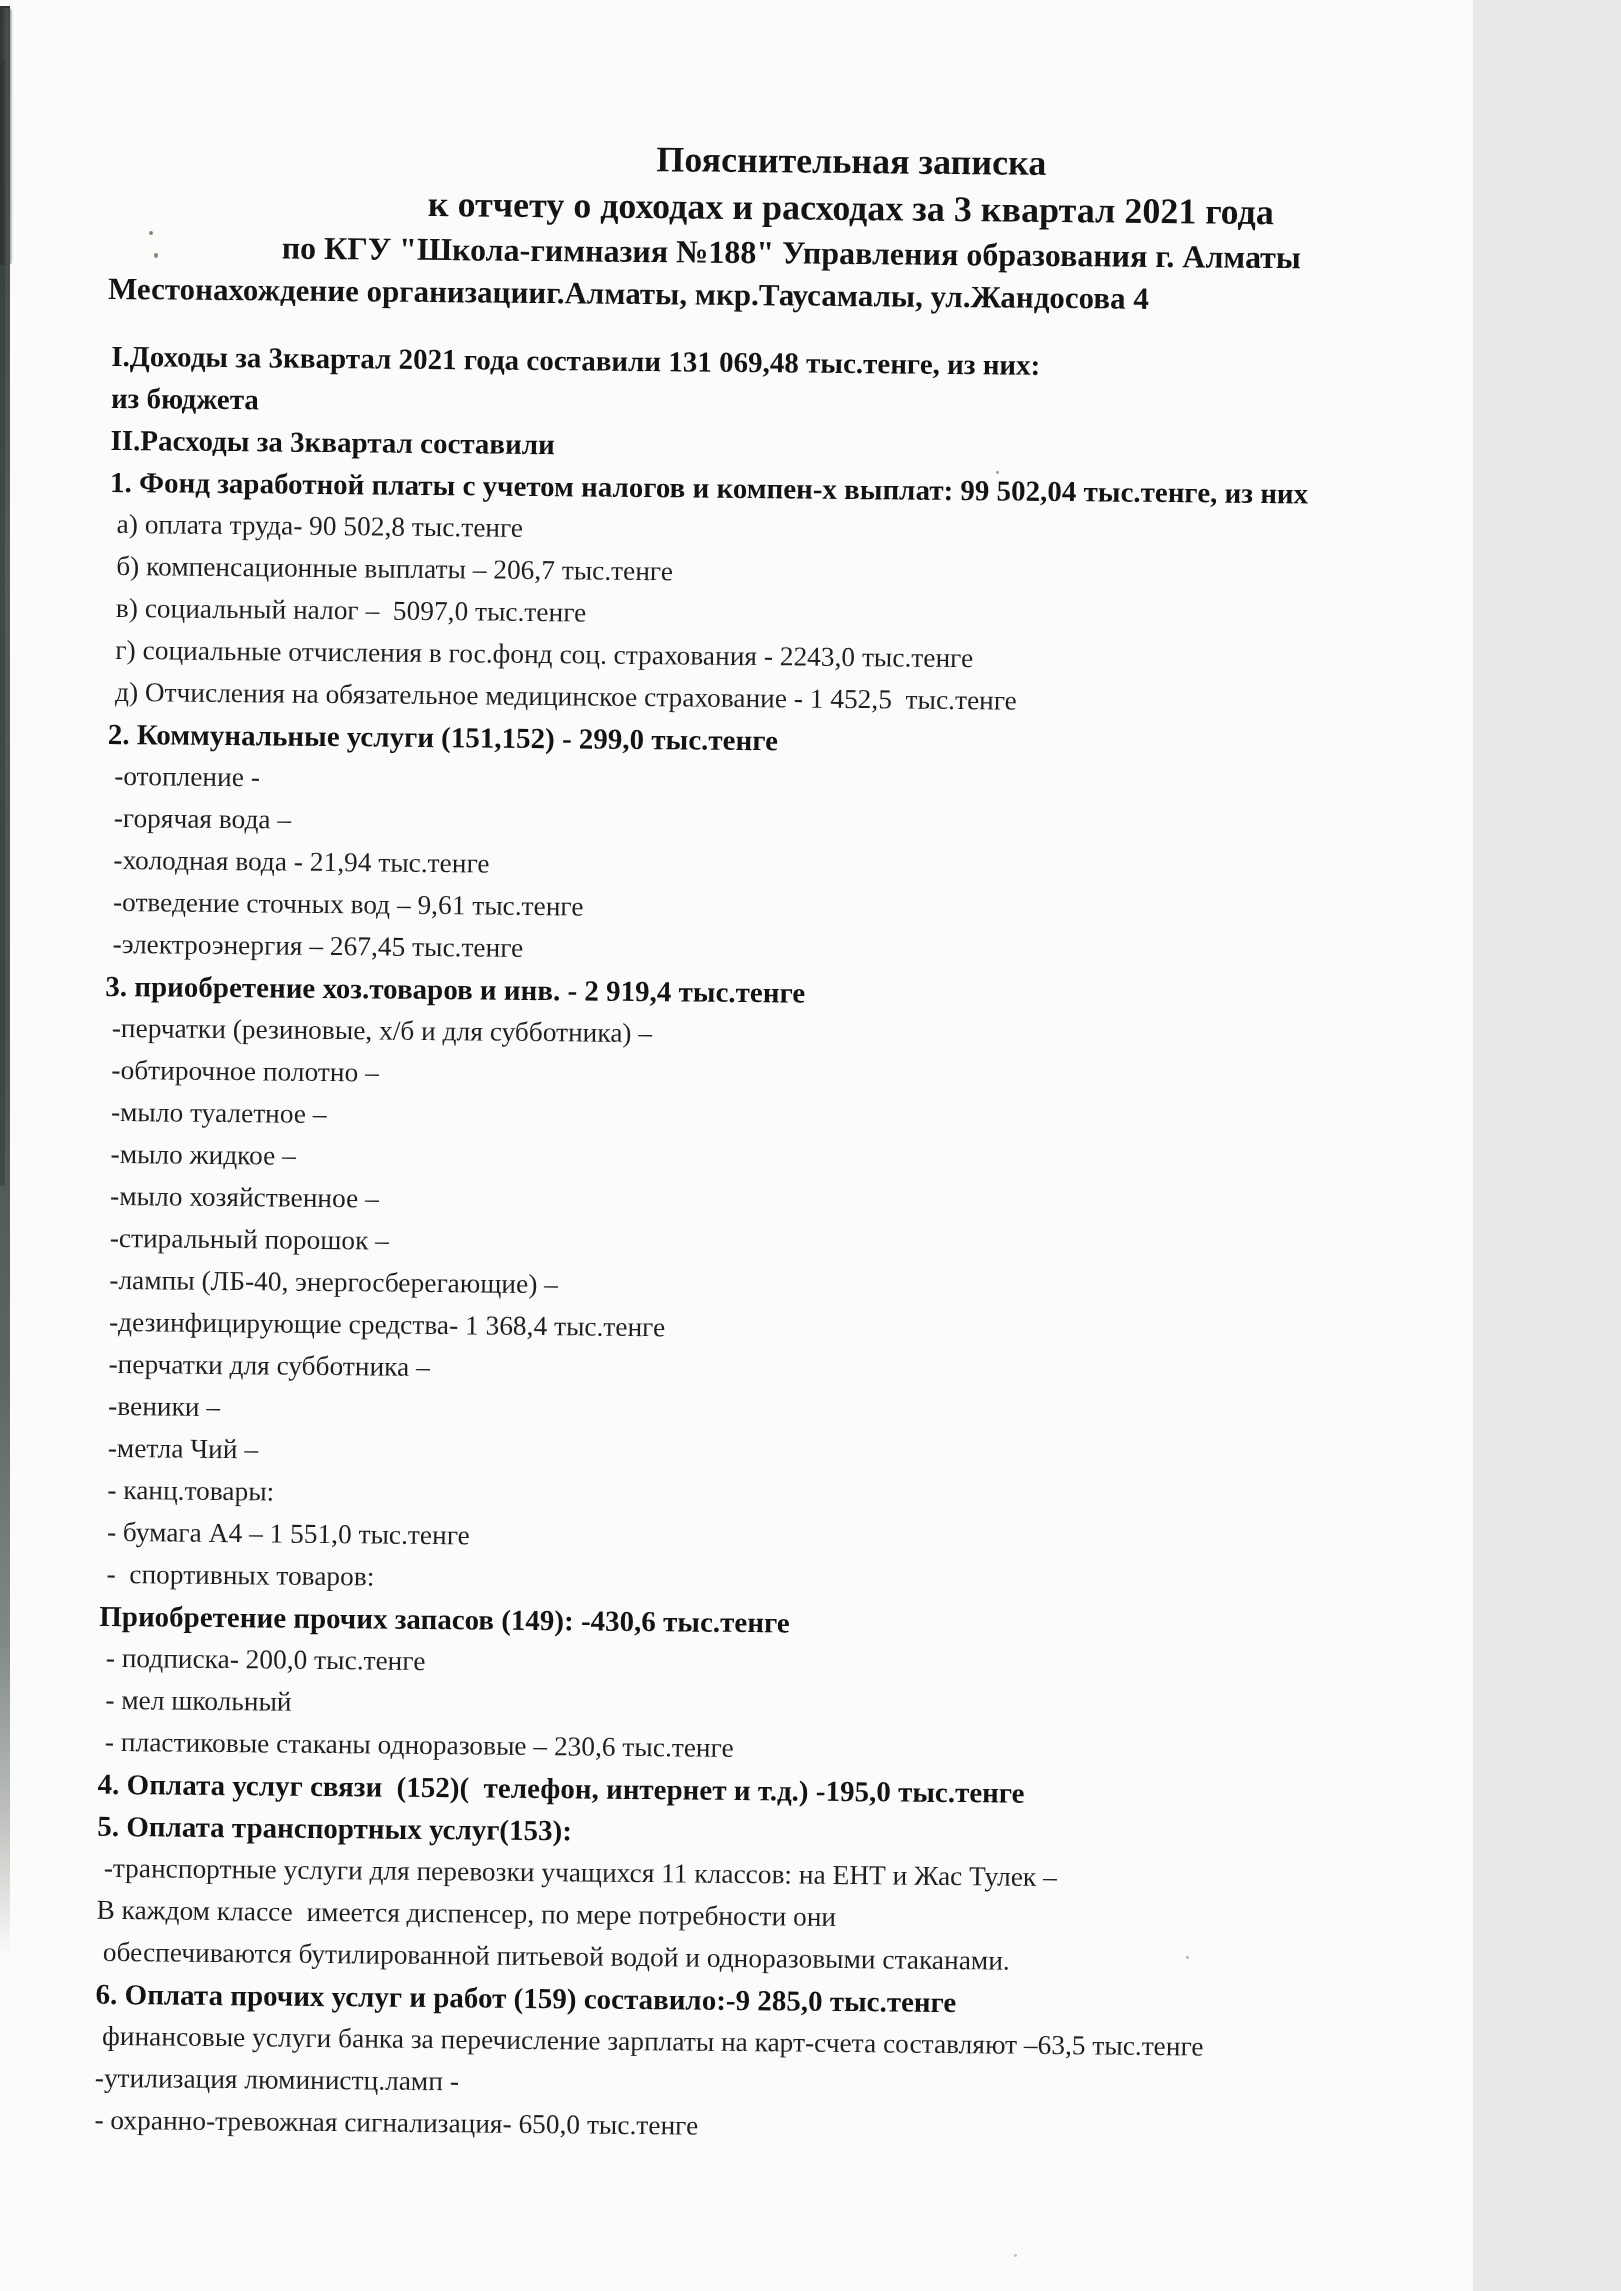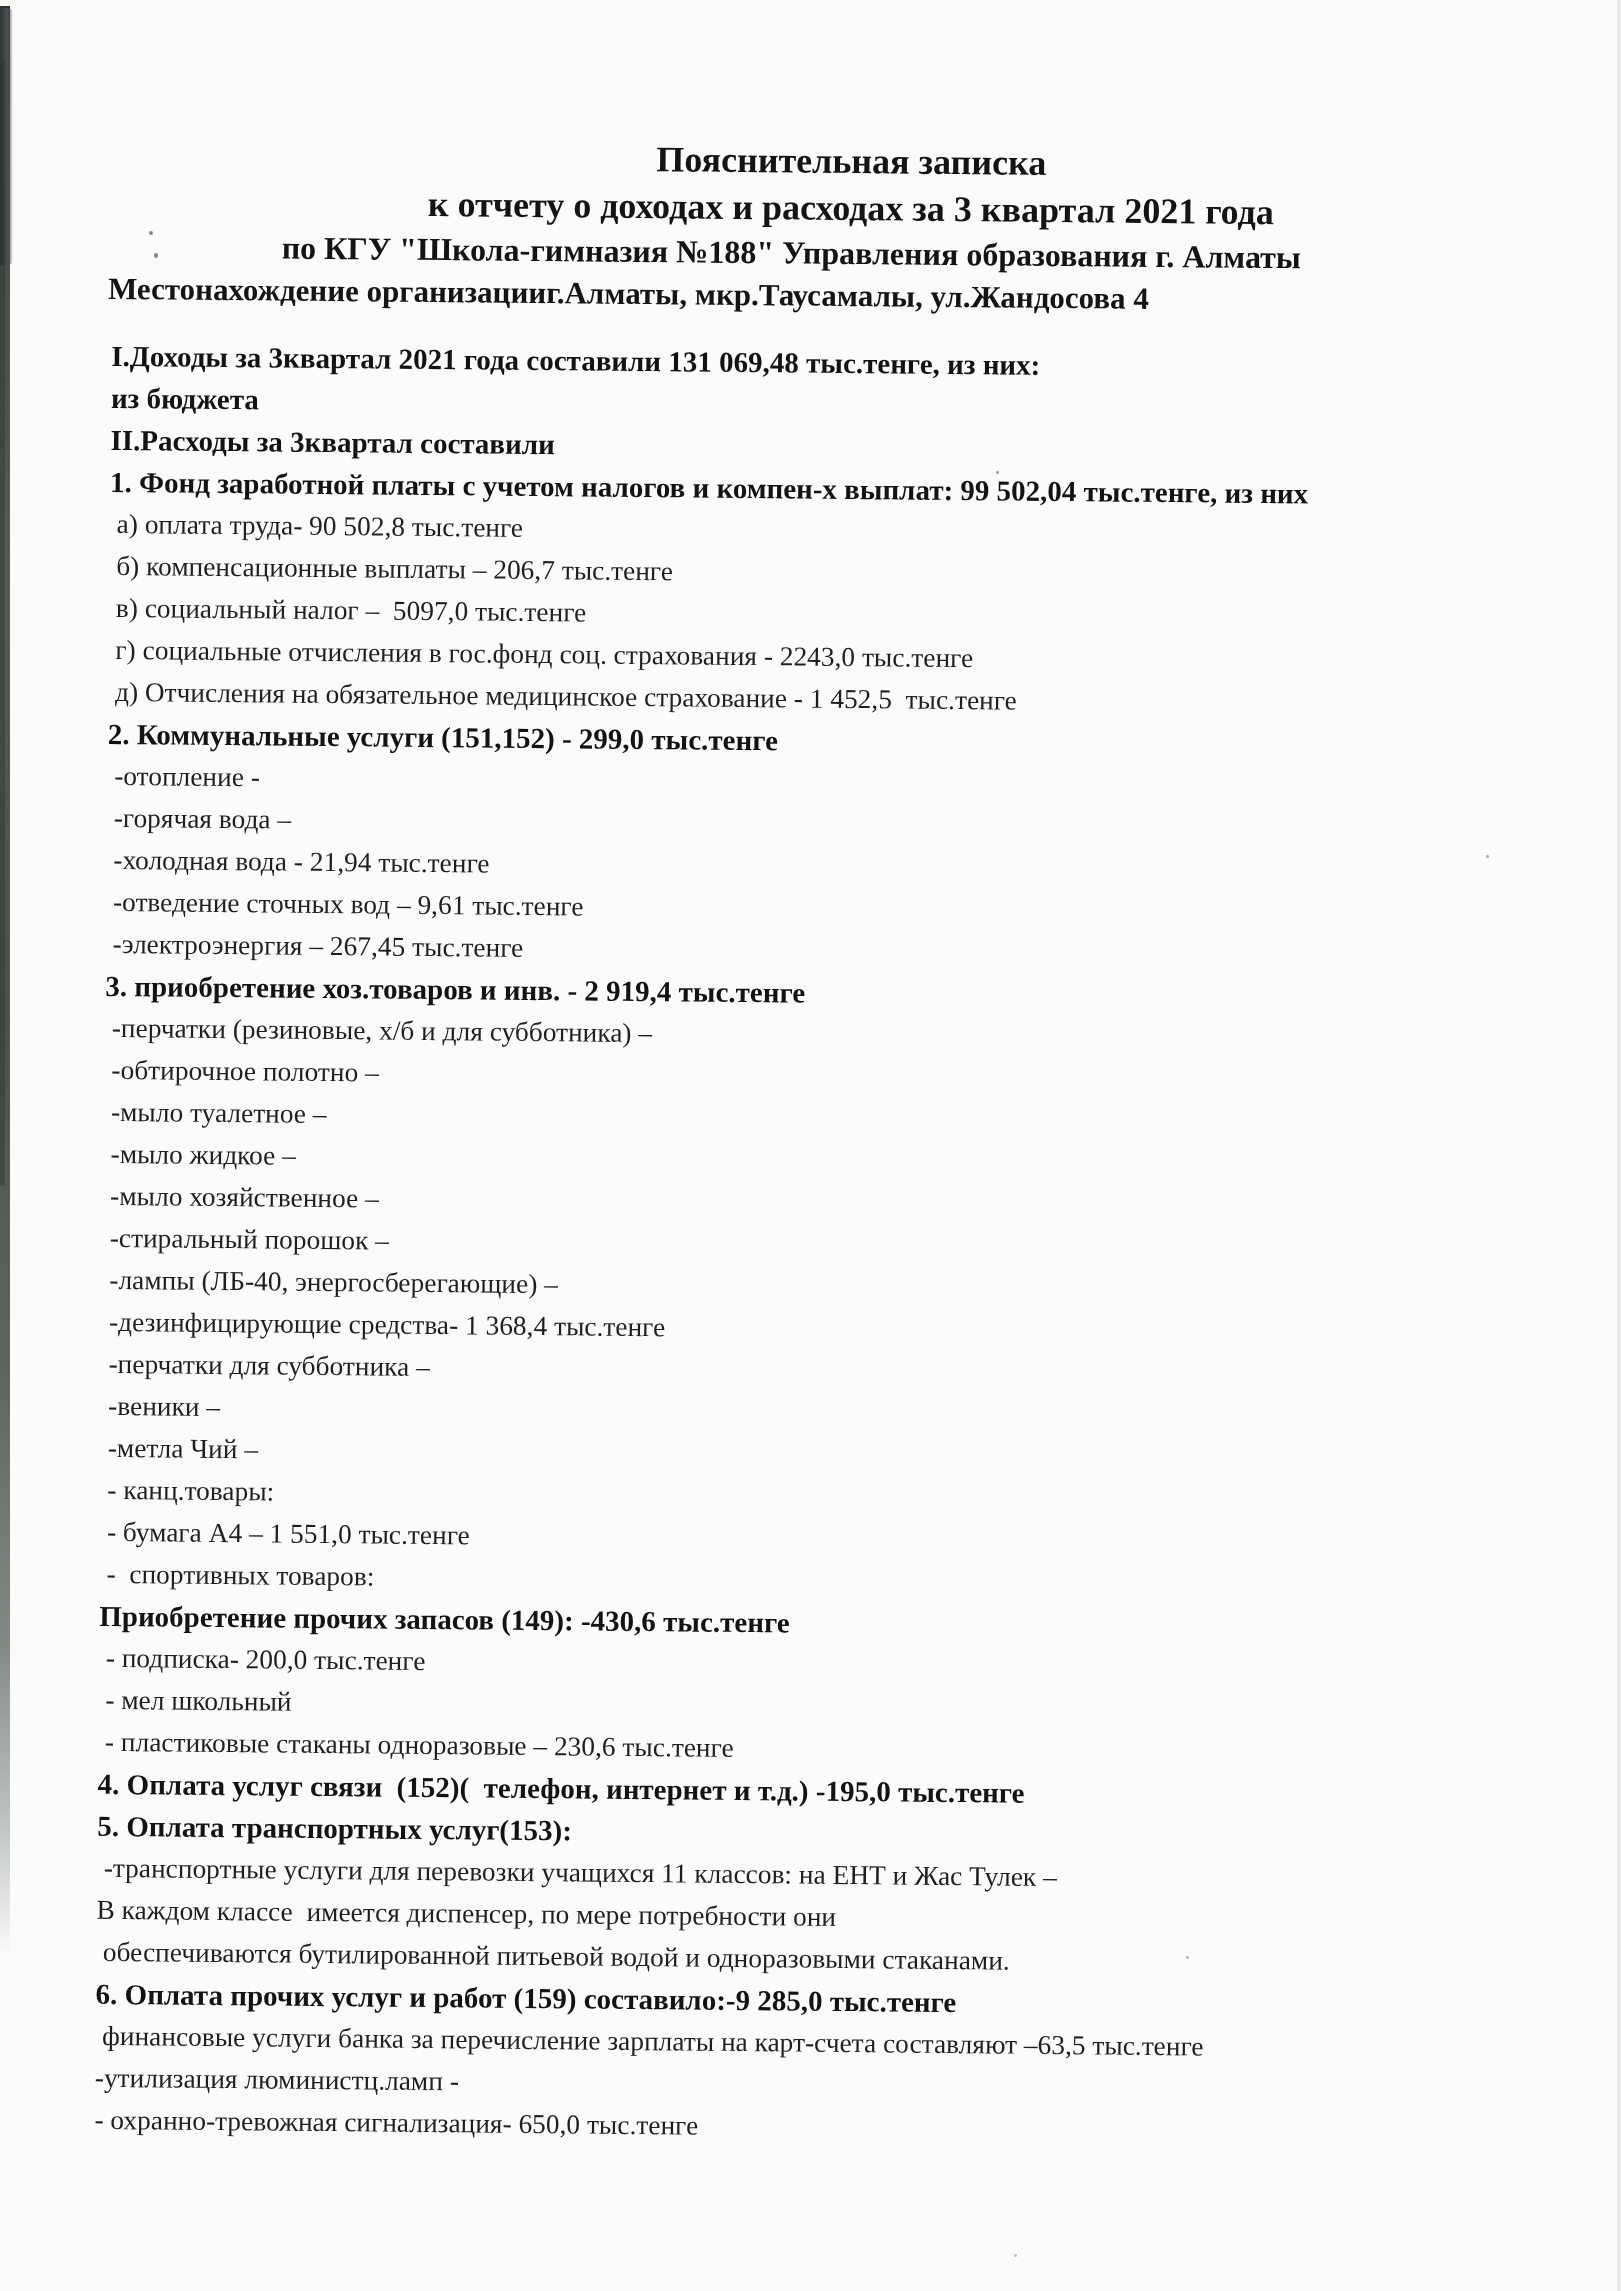--- a/index.html
+++ b/index.html
@@ -1,18 +1,18 @@
 <!DOCTYPE html>
 <html><head>
 <meta charset="utf-8">
 <style>
   html,body{margin:0;padding:0;background:#e9e9e7;}
   .page{
     position:relative;
-    width:1617px;height:2292px;
+    width:1473px;height:2292px;
     background:#fbfbf9;
     overflow:hidden;
     font-family:"Liberation Serif","DejaVu Serif",serif;
   }
   
   .edge{
     position:absolute;left:0;top:5.9px;width:9.8px;height:1950px;
     background:linear-gradient(to bottom,
       #2f3638 0%, #454d4b 10%, #535b58 28%, #4b5351 52%,
       #5d6562 70%, #828986 84%, #bfc2be 93%, rgba(251,251,249,0) 100%);

